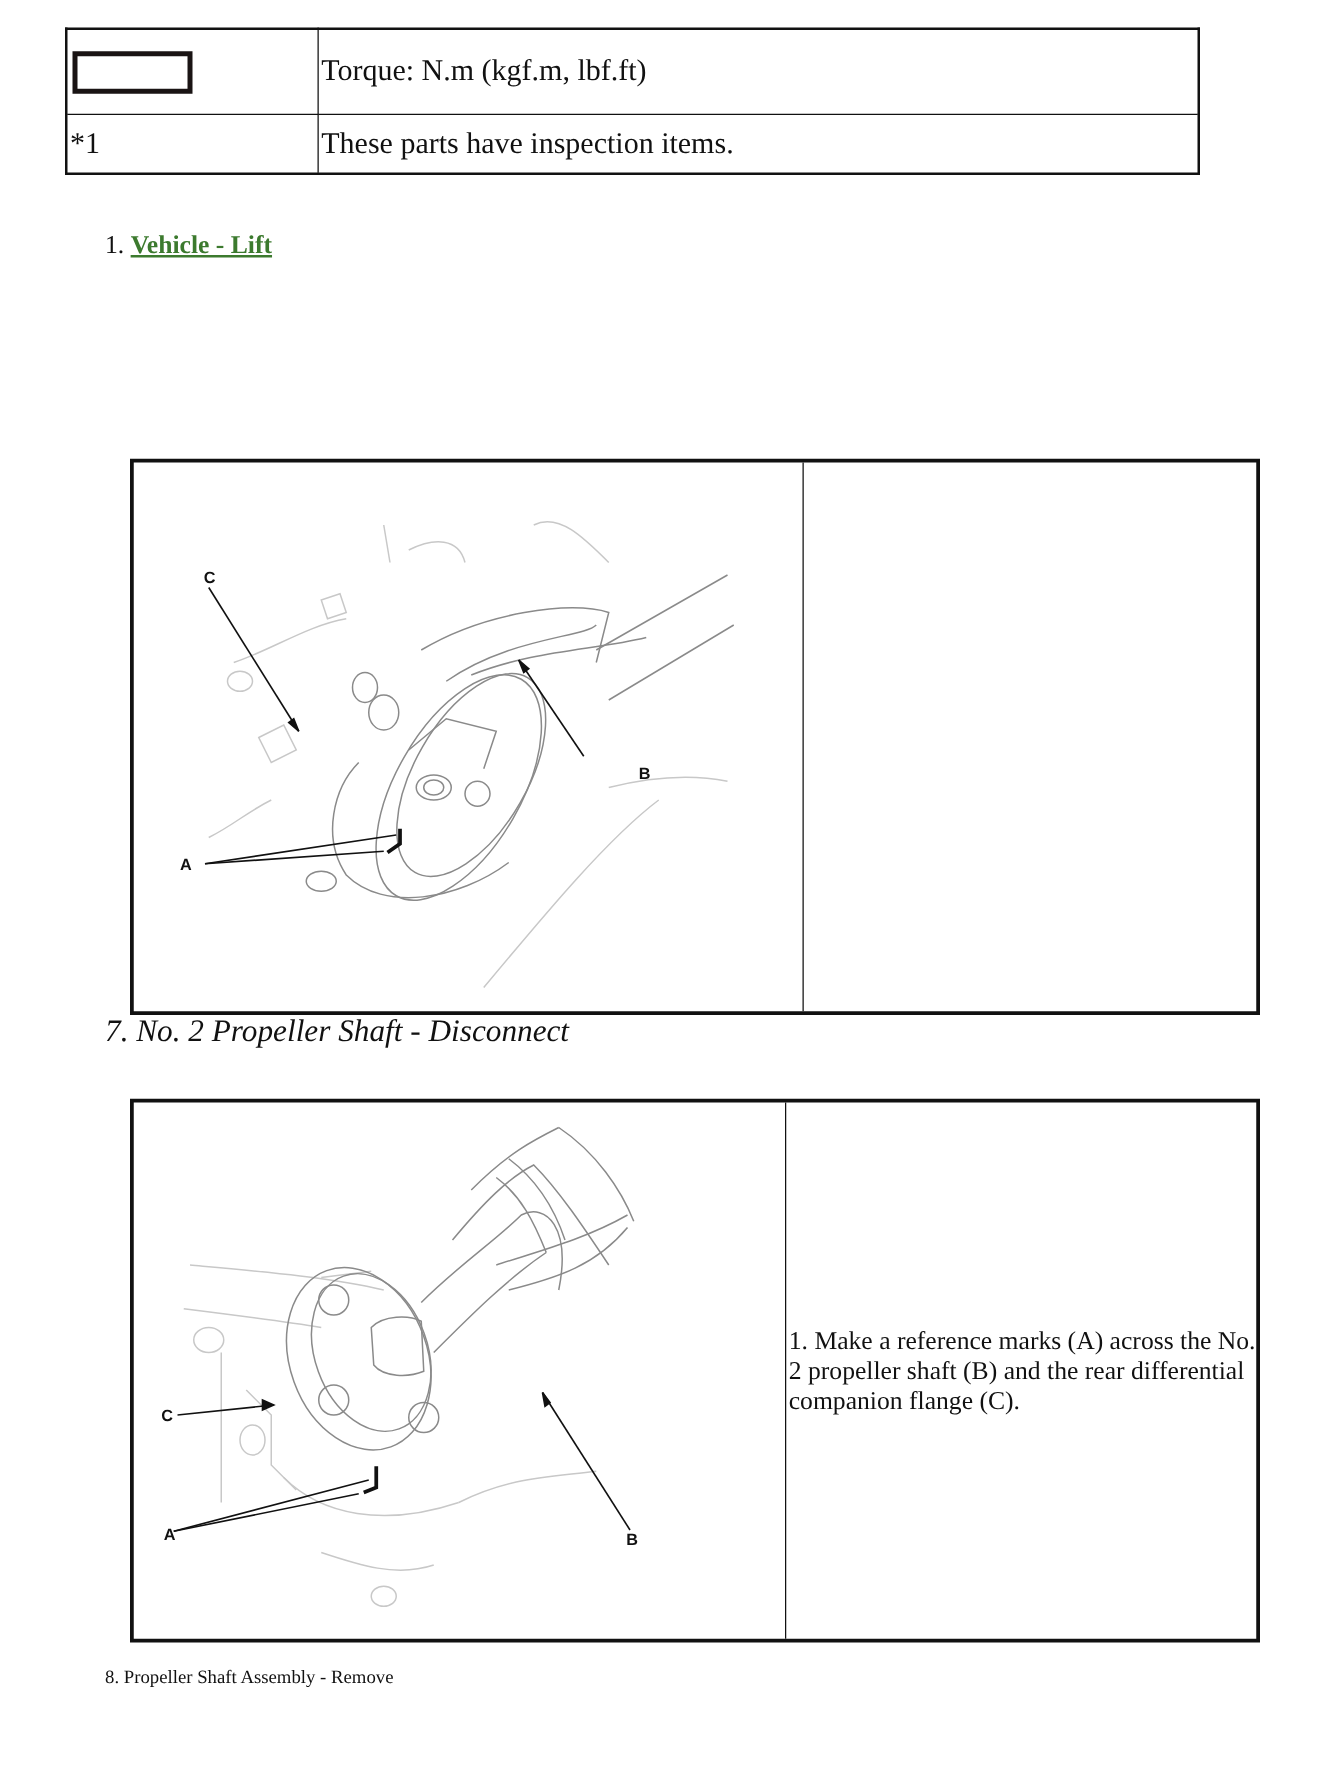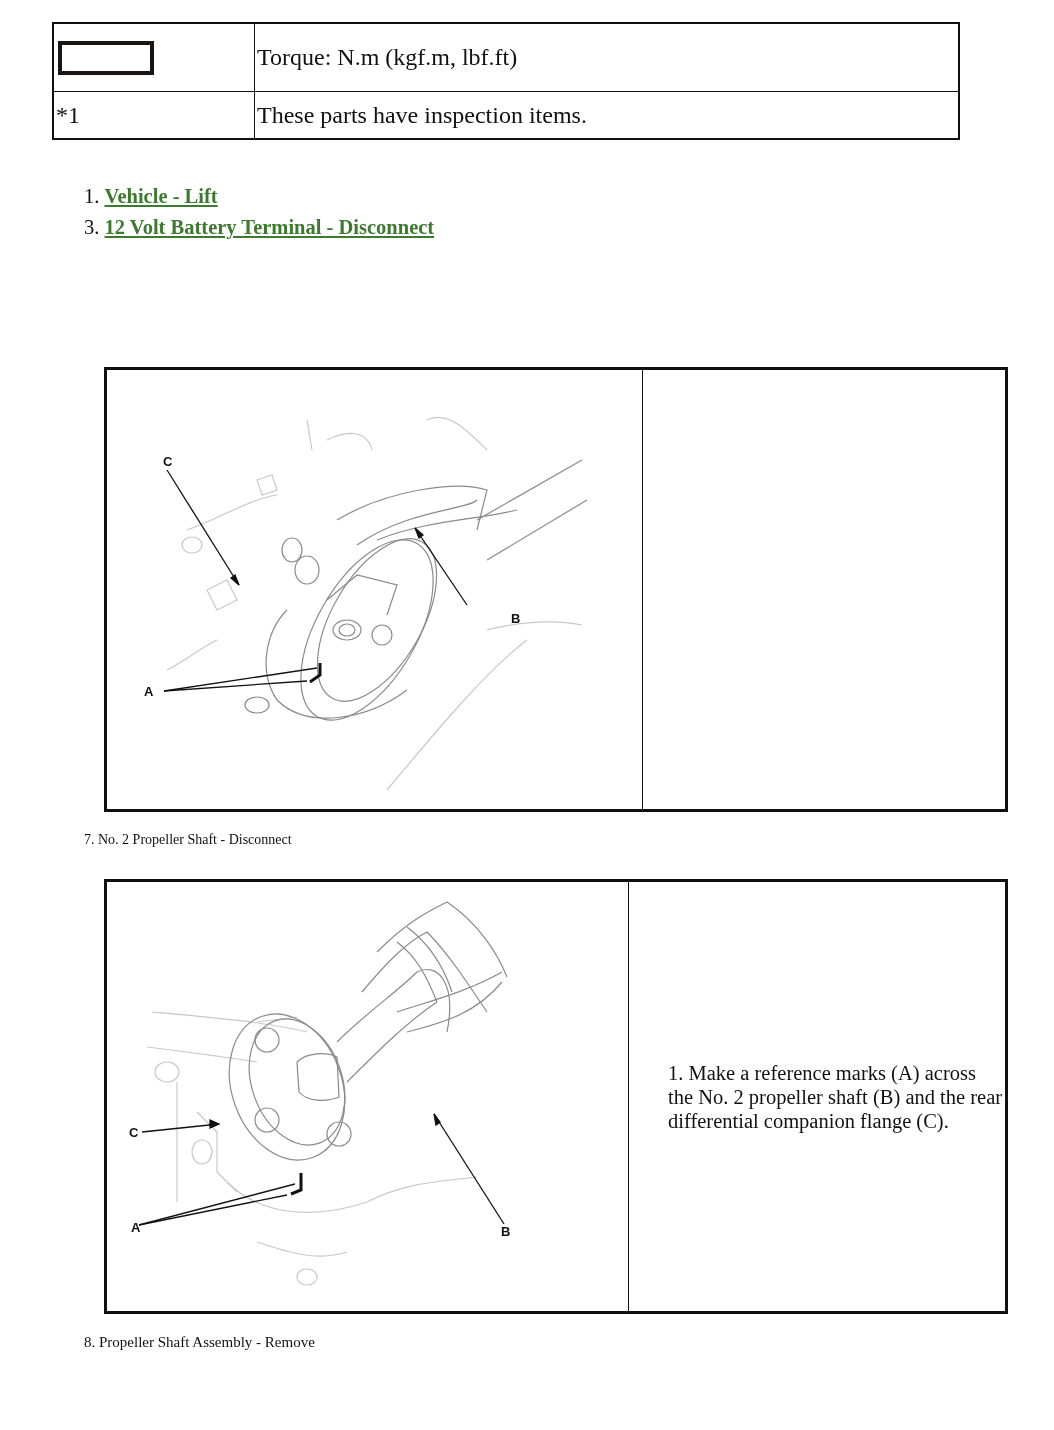--- a/index.html
+++ b/index.html
@@ -9,21 +9,21 @@
   .legend td.c1 { width: 196px; }
   .legend tr.r1 td { height: 45px; }
   .legend tr.r2 td { height: 45px; }
   .legend tr.r3 td { height: 24px; vertical-align: top; line-height: 24px; }
   .torque-box { width: 88px; height: 34px; border: 4px solid #1a1414; box-sizing: border-box; width: 96px; margin: 2px 0 2px 2px; }
   .replace-icon { width: 42px; height: 42px; background: #1e1616; border-radius: 6px; display: flex; align-items: center; justify-content: center; margin-left: 2px; }
   ol.steps { position: absolute; left: 68px; margin: 16px; padding: 0; list-style: none; font-size: 20.5px; }
   ol.steps li { height: 30.8px; line-height: 30.8px; white-space: nowrap; }
   .steps a { color: #3c7a2e; font-weight: bold; text-decoration: underline; }
   .step8 { position: absolute; left: 84px; top: 1334px; font-size: 15px; }
-  .step7 { position: absolute; left: 84px; top: 832px; font-size: 14px; }
+  .step7 { position: absolute; left: 84px; top: 812px; font-size: 25px; font-style: italic; }
   .fig-table { position: absolute; border: 3px solid #111; display: flex; box-sizing: border-box; }
   .fig-table .img-cell { border-right: 1.5px solid #111; position: relative; }
   .fig-table .txt-cell { display: flex; align-items: center; font-size: 20.5px; line-height: 24px; padding-left: 2px; }
   .fig-table svg text { font-family: "Liberation Sans", sans-serif; font-weight: bold; font-size: 13px; fill: #111; }
 </style>
 </head>
 <body>
 
 <table class="legend">
   <tbody>
@@ -35,21 +35,20 @@
   </tr>
   <tr class="r3">
     <td class="c1">*1</td>
     <td>These parts have inspection items.</td>
   </tr>
 </tbody>
   </table>
 
 <ol class="steps" style="top:165px;">
   <li><span>1.</span> <a href="#">Vehicle - Lift</a></li>
-  <li><span>3.</span> <a href="#">12 Volt Battery Terminal - Disconnect</a></li>
 </ol>
 
 <div class="fig-table" style="left:104px; top:367px; width:904px; height:445px;">
   <div class="img-cell" style="width:535px;">
     <svg width="535" height="440" viewBox="0 0 535 440">
       <g fill="none" stroke="#c8c8c8" stroke-width="1.2">
         <path d="M220 70 C 240 60, 260 60, 265 80"></path>
         <path d="M80 160 C 110 150, 140 130, 170 125"></path>
         <path d="M60 300 C 80 290, 90 280, 110 270"></path>
         <path d="M100 220 l20 -10 l10 20 l-20 10 z"></path>
@@ -135,16 +134,16 @@
         <polygon points="327,232 329,243 333,240"></polygon>
         <line x1="32" y1="343" x2="188" y2="302"></line>
         <line x1="32" y1="343" x2="180" y2="313"></line>
         <path d="M194 291 L194 308 L184 312" fill="none" stroke-width="3"></path>
       </g>
       <text x="22" y="255">C</text>
       <text x="394" y="354">B</text>
       <text x="24" y="350">A</text>
     </svg>
   </div>
-  <div class="txt-cell" style="flex:1;margin-left:37px;">1. Make a reference marks (A) across the No. 2 propeller shaft (B) and the rear differential companion flange (C).</div>
+  <div class="txt-cell" style="flex:1;">1. Make a reference marks (A) across the No. 2 propeller shaft (B) and the rear differential companion flange (C).</div>
 </div>
 
 <div class="step8"><span>8.</span> <span>Propeller Shaft Assembly - Remove</span></div>
 
 </body></html>

